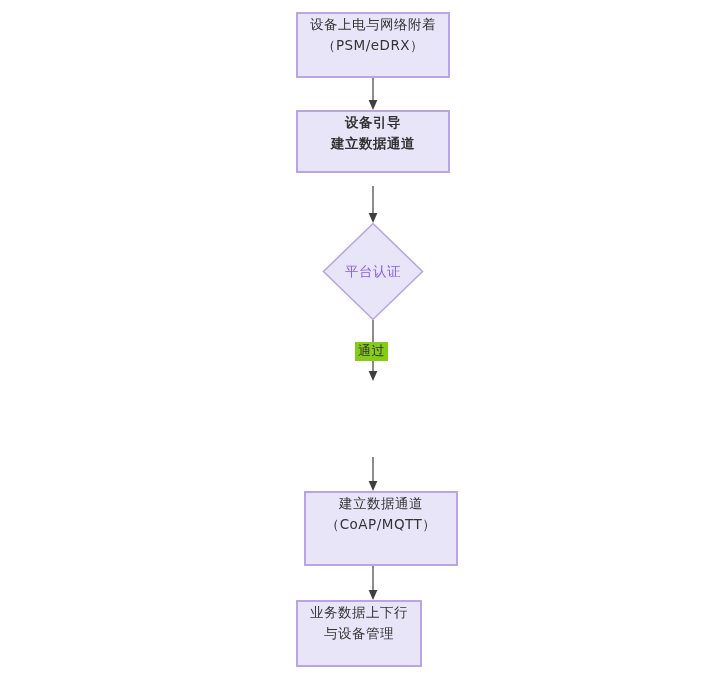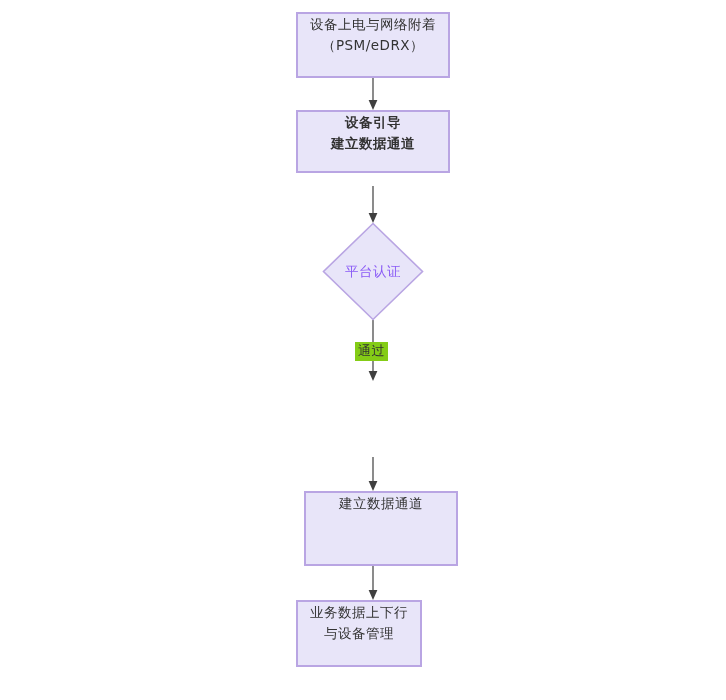--- a/index.html
+++ b/index.html
@@ -126,20 +126,21 @@
   <div class="diamond-wrap" style="left:322px; top:222px; width:102px; height:99px;">
     <svg width="102" height="99" viewBox="0 0 102 99">
       <polygon points="51,1.5 100.5,49.5 51,97.5 1.5,49.5" fill="#e8e5f9" stroke="#b9a5e3" stroke-width="1.6"></polygon>
     </svg>
     <div class="diamond-label">平台认证</div>
   </div>
 
 
   <div class="node" style="left:304px; top:491px; width:154px; height:75px;">
     <span class="line">建立数据通道</span>
+    <span class="line">（CoAP/MQTT）</span>
   </div>
 
   <div class="node" style="left:296px; top:600px; width:126px; height:67px;">
     <span class="line">业务数据上下行</span>
     <span class="line">与设备管理</span>
   </div>
 
 </div>
 
 </body></html>

